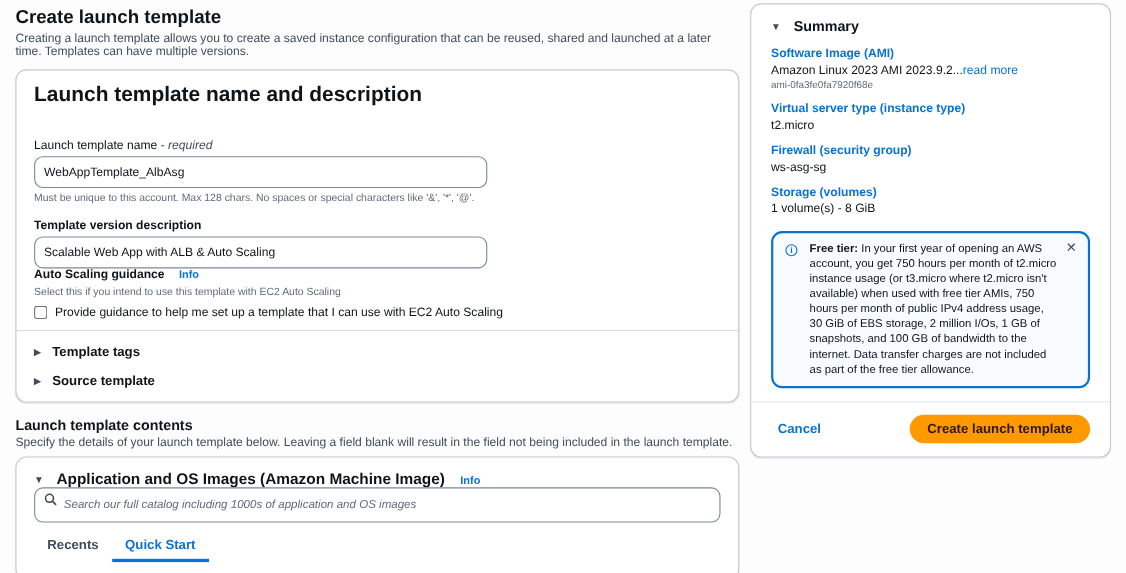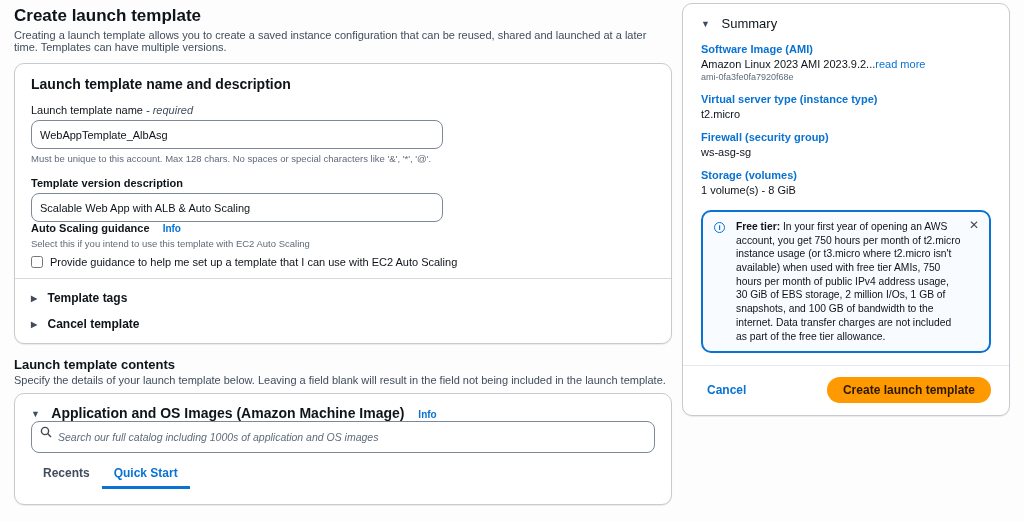--- a/index.html
+++ b/index.html
@@ -10,21 +10,21 @@
   .side { width:328px; flex:0 0 328px; margin-left:10px; margin-top:3px; }
 
   h1 { font-size:17px; font-weight:bold; margin:6px 0 3px; }
   .page-sub { font-size:11px; color:#414d5c; margin:0 0 10px; }
 
   .panel { background:#fff; border:1px solid #c6cbd2; border-radius:10px;
     box-shadow:0 1px 1px rgba(0,28,36,.08); }
   .panel1 { padding:8px 16px 6px; }
   .panel2 { padding:8px 16px 10px; margin-top:7px; }
 
-  .card-h { font-size:14px; font-weight:bold; margin:4px 0 12px; }
+  .card-h { font-size:19px; font-weight:bold; margin:4px 0 28px; }
   .field-label { font-size:11px; margin:0 0 4px; }
   .req { font-style:italic; color:#414d5c;text-align:center; }
   .bold { font-weight:bold; }
   input.text { width:412px; height:29px; font-size:11px; padding:2px 8px;
     border:1px solid #7d8998; border-radius:8px; color:#0f141a;
     font-family:"Liberation Sans", sans-serif; }
   .help { font-size:9.5px; color:#5f6b7a; margin:4px 0 13px; }
   .info-link { color:#0972d3; font-size:10px; font-weight:bold; margin-left:10px; text-decoration:none; cursor:pointer; }
   .cb-row { display:flex; align-items:center; gap:7px; font-size:11px; margin:7px 0 10px; }
   input[type=checkbox] { width:12px; height:12px; margin:0; }
@@ -43,21 +43,21 @@
   input.search { width:100%; height:32px; font-size:10.5px; padding:2px 8px 2px 26px;
     border:1px solid #7d8998; border-radius:8px; color:#0f141a;
     font-family:"Liberation Sans", sans-serif; }
   input.search::placeholder { font-style:italic; color:#5f6b7a; }
 
   .tabs { display:flex; margin:9px 0 5px; font-size:12px; font-weight:bold; }
   .tab { padding:4px 12px 6px; cursor:pointer; color:#414d5c; }
   .tab.active { color:#0972d3; border-bottom:3px solid #0972d3; }
 
   .side-panel { padding:10px 18px 12px; }
-  .summary-h { font-size:13px; font-weight:normal; margin:2px 0 12px; }
+  .summary-h { font-size:13px; font-weight:bold; margin:2px 0 12px; }
   .sfield { margin-bottom:11px; }
   .sl { color:#0972d3; font-weight:bold; font-size:11px; margin-bottom:3px; }
   .sv { font-size:11px; }
   .slink { color:#0972d3; cursor:pointer; }
   .ssub { font-size:9px; color:#5f6b7a; margin-top:2px; }
 
   .freetier { position:relative; border:2px solid #0972d3; border-radius:10px;
     background:#f8fbff; padding:8px 28px 8px 33px; font-size:10.3px; line-height:1.33;
     margin-top:14px; }
   .ft-icon { position:absolute; left:11px; top:10px; width:11px; height:11px; border:1.5px solid #0972d3;
@@ -103,21 +103,21 @@
         <span>Provide guidance to help me set up a template that I can use with EC2 Auto Scaling</span>
       </div>
 
       <div class="hr"></div>
       <div class="expander">
         <span class="caret">▶</span>
         <span>Template tags</span>
       </div>
       <div class="expander">
         <span class="caret">▶</span>
-        <span>Cancel template</span>
+        <span>Source template</span>
       </div>
     </div>
 
     <div class="contents-h">Launch template contents</div>
     <p class="contents-sub">Specify the details of your launch template below. Leaving a field blank will result in the field not being included in the launch template.</p>
 
     <div class="panel panel2">
       <div class="ami-head">
         <span class="caret-dn">▼</span>
         <span>Application and OS Images (Amazon Machine Image)</span>

